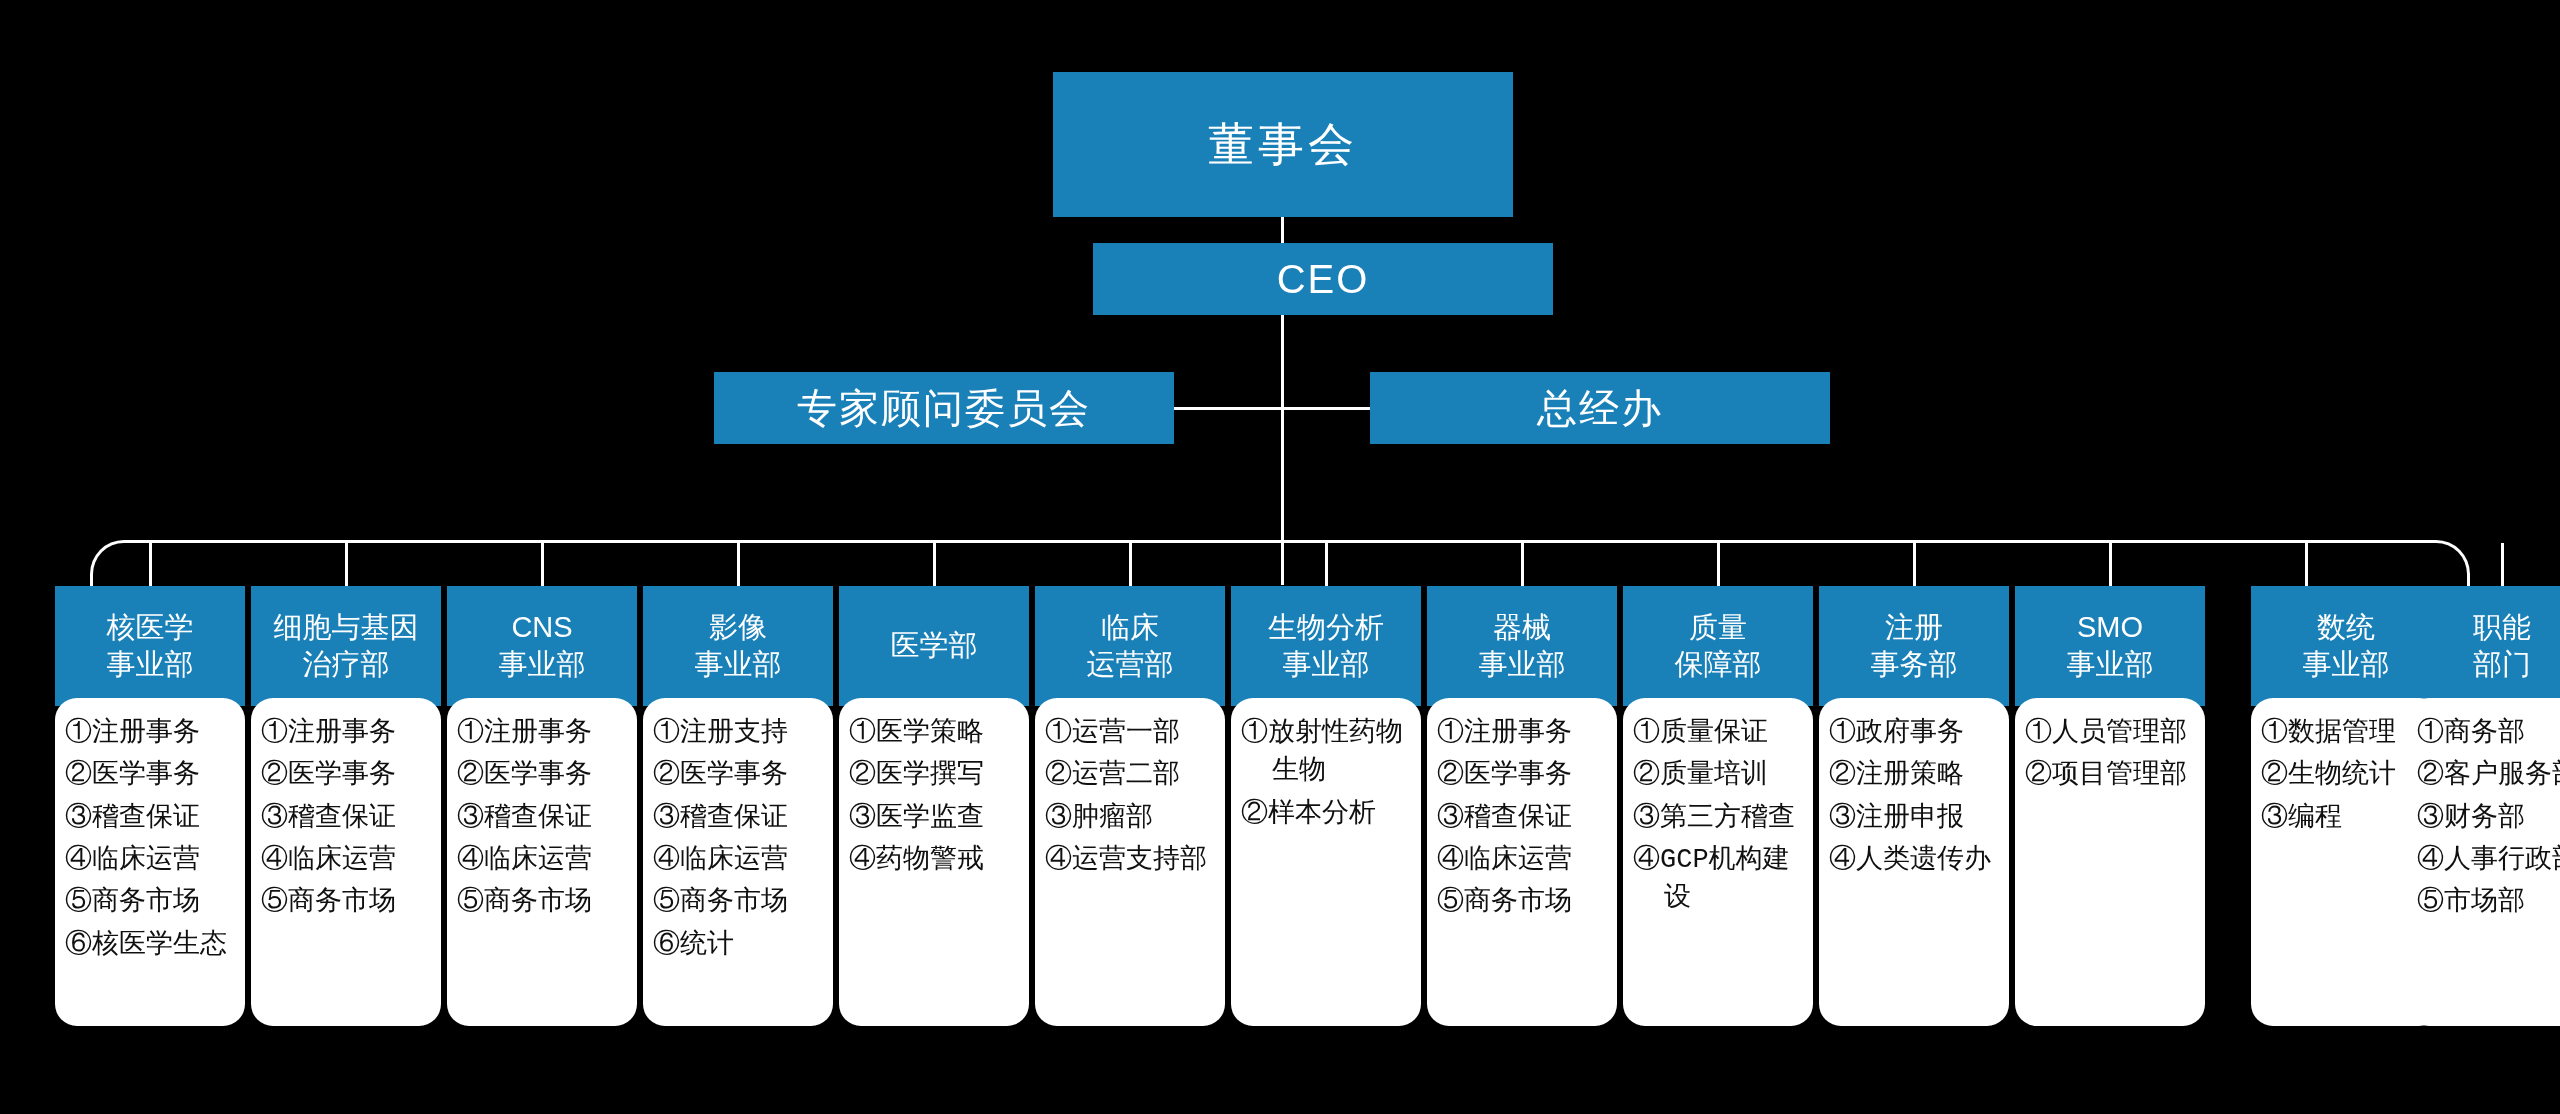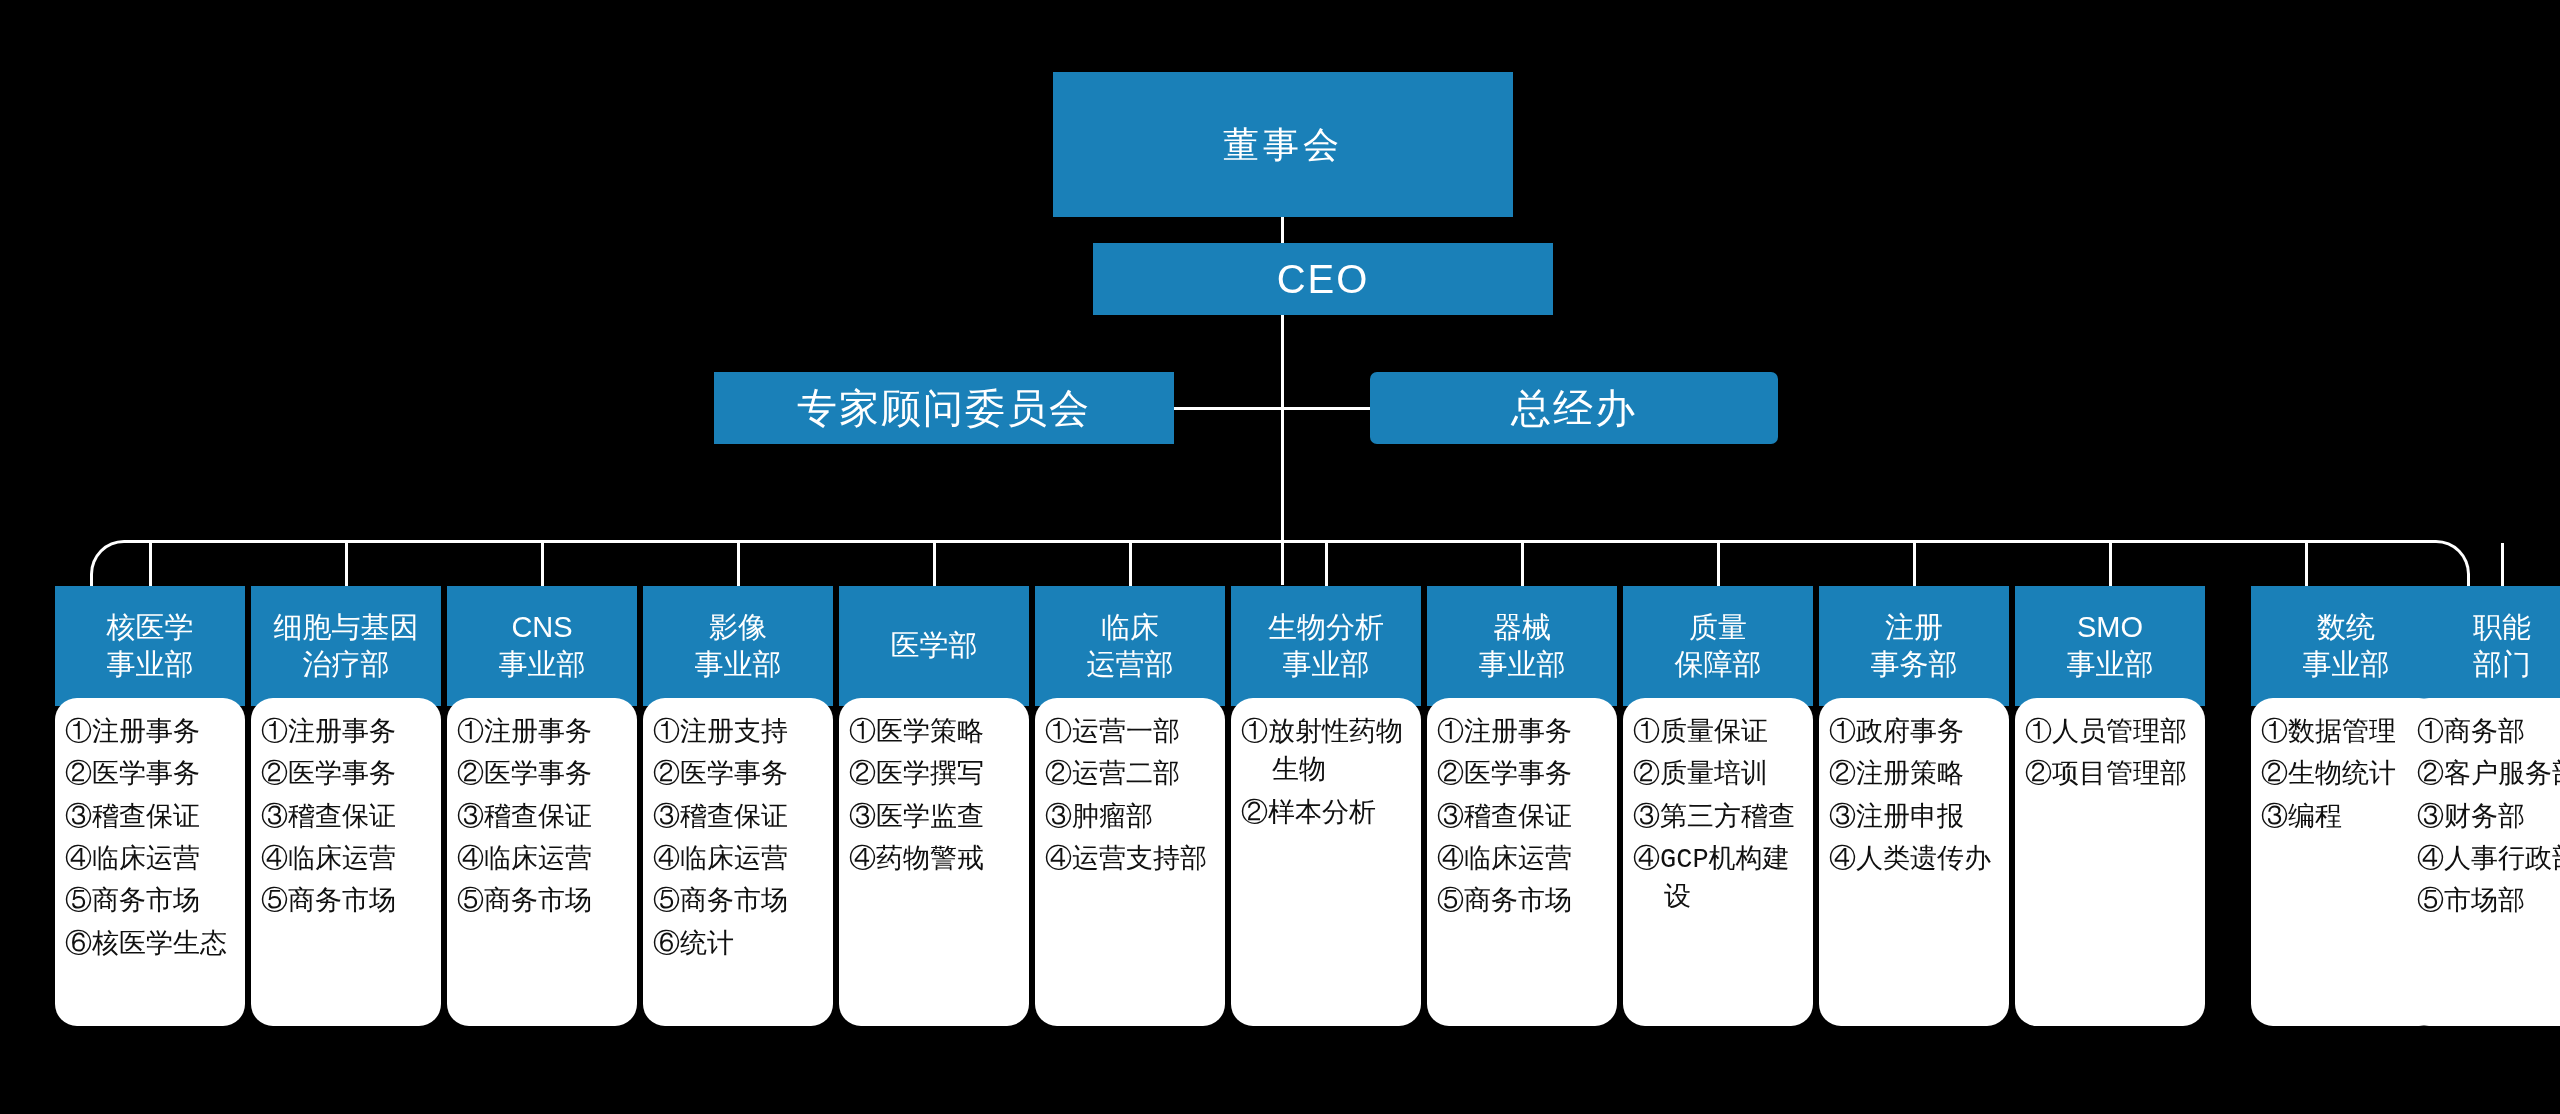--- a/index.html
+++ b/index.html
@@ -11,24 +11,24 @@
   }
   #chart{position:absolute;inset:0;}
 
   
   .tbox{
     position:absolute;background:#1a80b8;color:#fff;
     display:flex;align-items:center;justify-content:center;
     text-align:center;line-height:1.15;font-weight:400;
     z-index:4;
   }
-  #box-board{left:1053px;top:72px;width:460px;height:145px;font-size:36px;letter-spacing:4px;}
+  #box-board{left:1053px;top:72px;width:460px;height:145px;font-size:46px;letter-spacing:4px;}
   #box-ceo{left:1053px;top:243px;width:460px;height:72px;font-size:40px;letter-spacing:2px;margin-left:40px;}
   #box-advisory{left:714px;top:372px;width:460px;height:72px;font-size:40px;letter-spacing:2px;}
-  #box-gm{left:1370px;top:372px;width:408px;height:72px;font-size:40px;letter-spacing:2px;border-radius:7px;}
+  #box-gm{left:1370px;top:372px;width:460px;height:72px;font-size:40px;letter-spacing:2px;}
 
   
   .conn{position:absolute;background:#fff;z-index:2;}
   #conn-board-ceo{left:1281px;top:217px;width:3px;height:26px;}
   #conn-ceo-down{left:1281px;top:315px;width:3px;height:270px;}
   #conn-advisory{left:1174px;top:407px;width:108px;height:3px;}
   #conn-gm{left:1282px;top:407px;width:88px;height:3px;}
 
   
   #bus{

